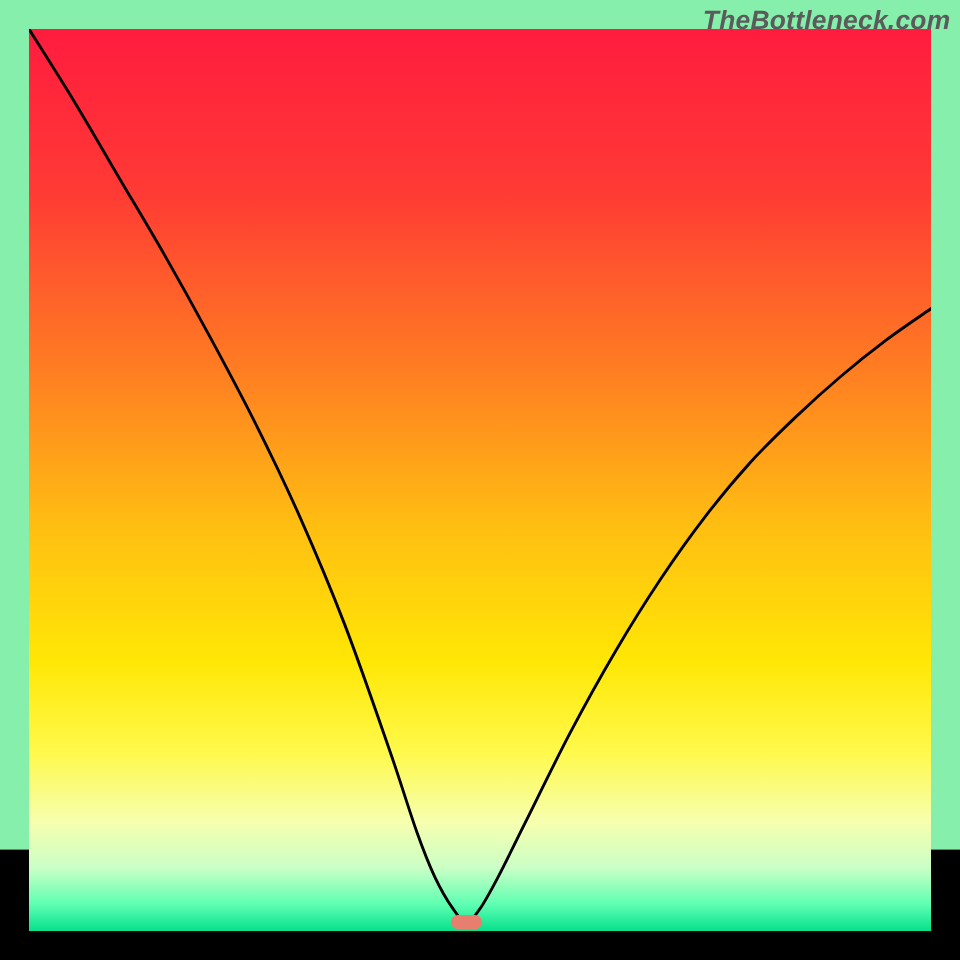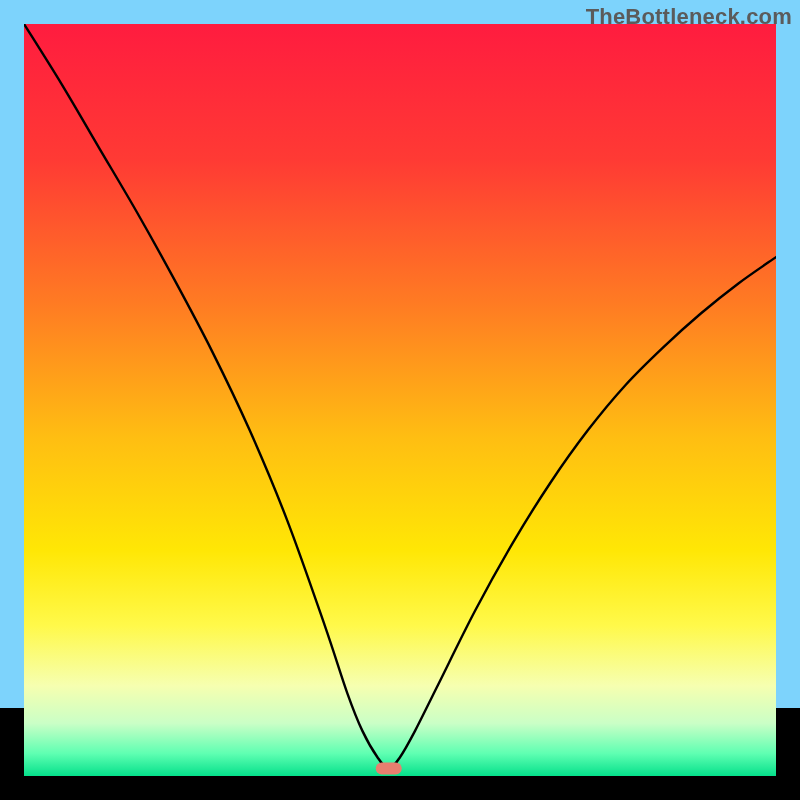--- a/index.html
+++ b/index.html
@@ -8,21 +8,22 @@
     width: 800px;
     height: 800px;
     background: #000;
     overflow: hidden;
     font-family: Arial, Helvetica, sans-serif;
   }
   .stage {
     position: relative;
     width: 800px;
     height: 708px;
-    background: #7dd3fc;
+    background: #86efac;
+    font-style: italic;
   }
   .plot-area {
     position: absolute;
     left: 24px;
     top: 24px;
     width: 752px;
     height: 752px;
     overflow: hidden;
   }
   .watermark {

